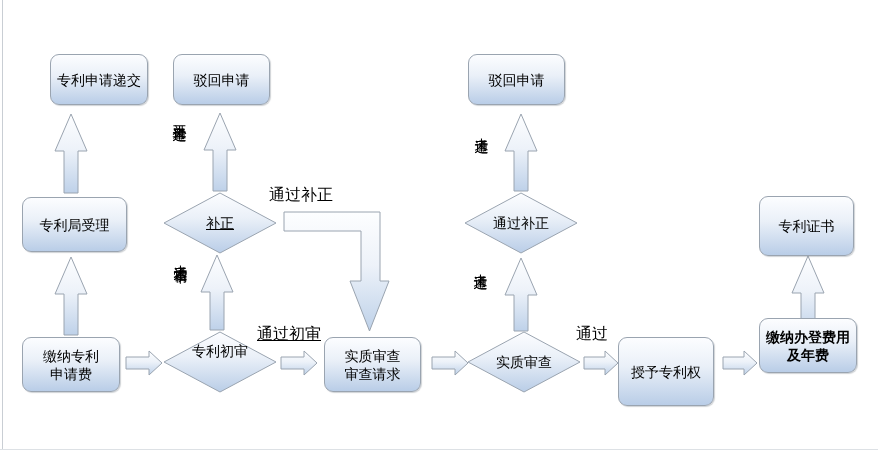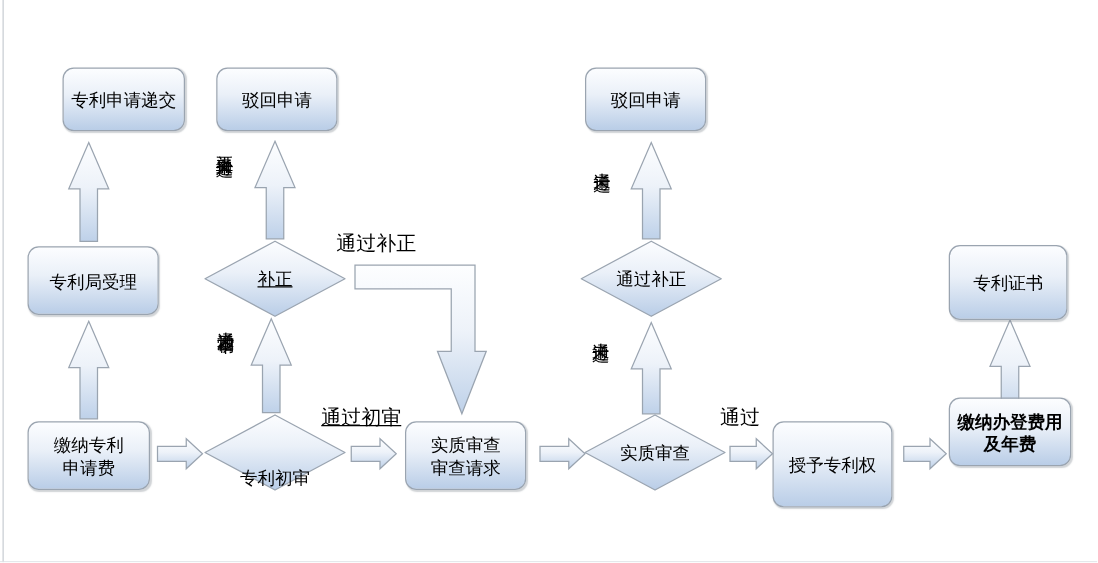--- a/index.html
+++ b/index.html
@@ -97,21 +97,21 @@
   <div class="node-box" style="left:618px;top:337px;width:96px;height:69px;">
     <span>授予专利权</span>
   </div>
   <div class="node-box" style="left:759px;top:318px;width:98px;height:55px;font-weight:bold;">
     <span>缴纳办登费用</span>
     <span>及年费</span>
   </div>
 
   <div class="dlabel" style="left:220px;top:224px;text-decoration:underline;">补正</div>
   <div class="dlabel" style="left:521px;top:224px;">通过补正</div>
-  <div class="dlabel" style="left:220px;top:383px;">专利初审</div>
+  <div class="dlabel" style="left:220px;top:352px;">专利初审</div>
   <div class="dlabel" style="left:524px;top:363px;">实质审查</div>
 
   <div class="elabel" style="left:269px;top:185px;">通过补正</div>
   <div class="elabel" style="left:257px;top:324px;text-decoration:underline;">通过初审</div>
   <div class="elabel" style="left:576px;top:324px;">通过</div>
 
   <div class="vlabel" style="left:172px;top:113px;">补正未通过</div>
   <div class="vlabel" style="left:474px;top:127px;">未通过</div>
   <div class="vlabel" style="left:173px;top:254px;">未通过初审</div>
   <div class="vlabel" style="left:473px;top:263px;">未通过</div>

